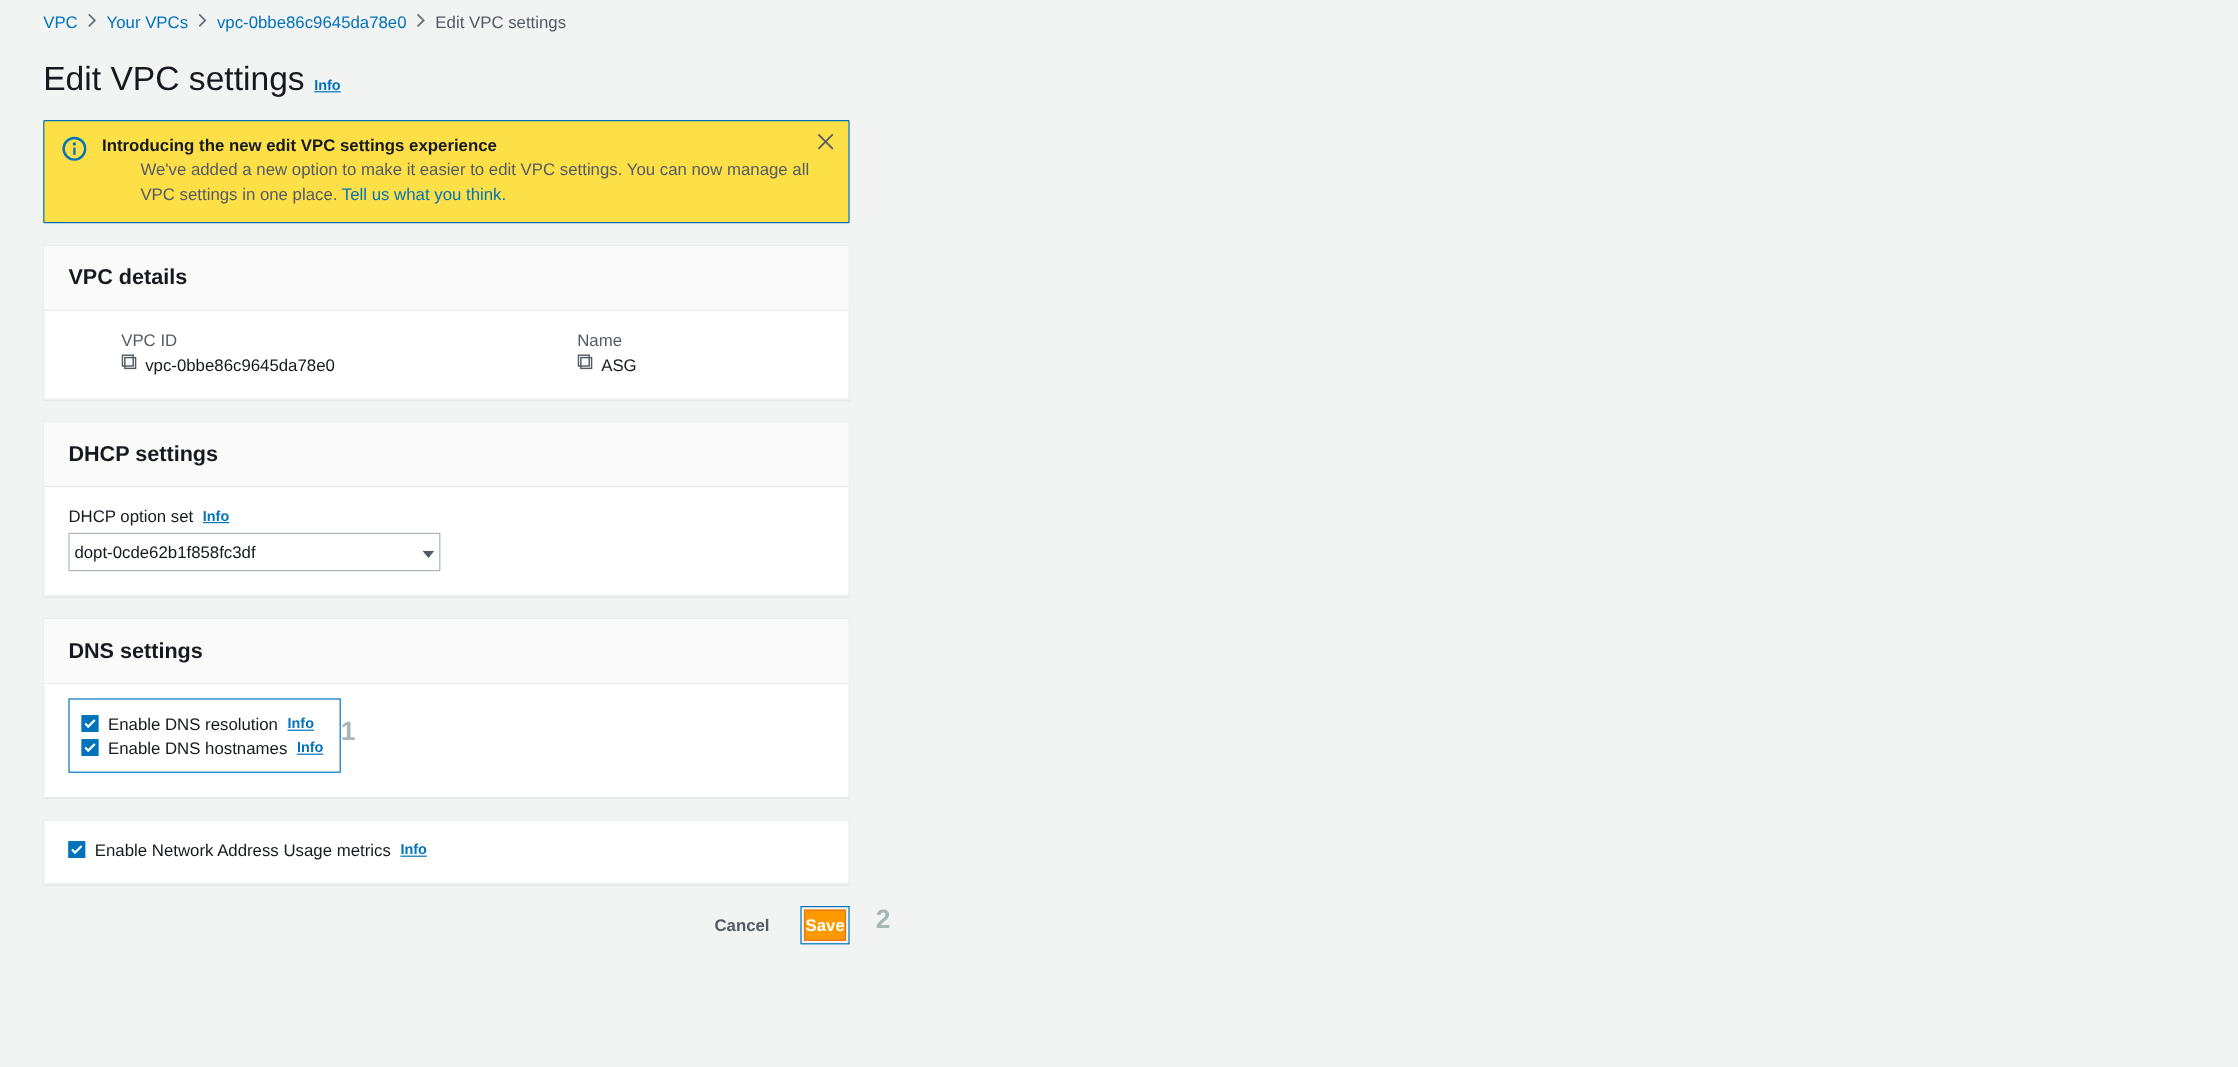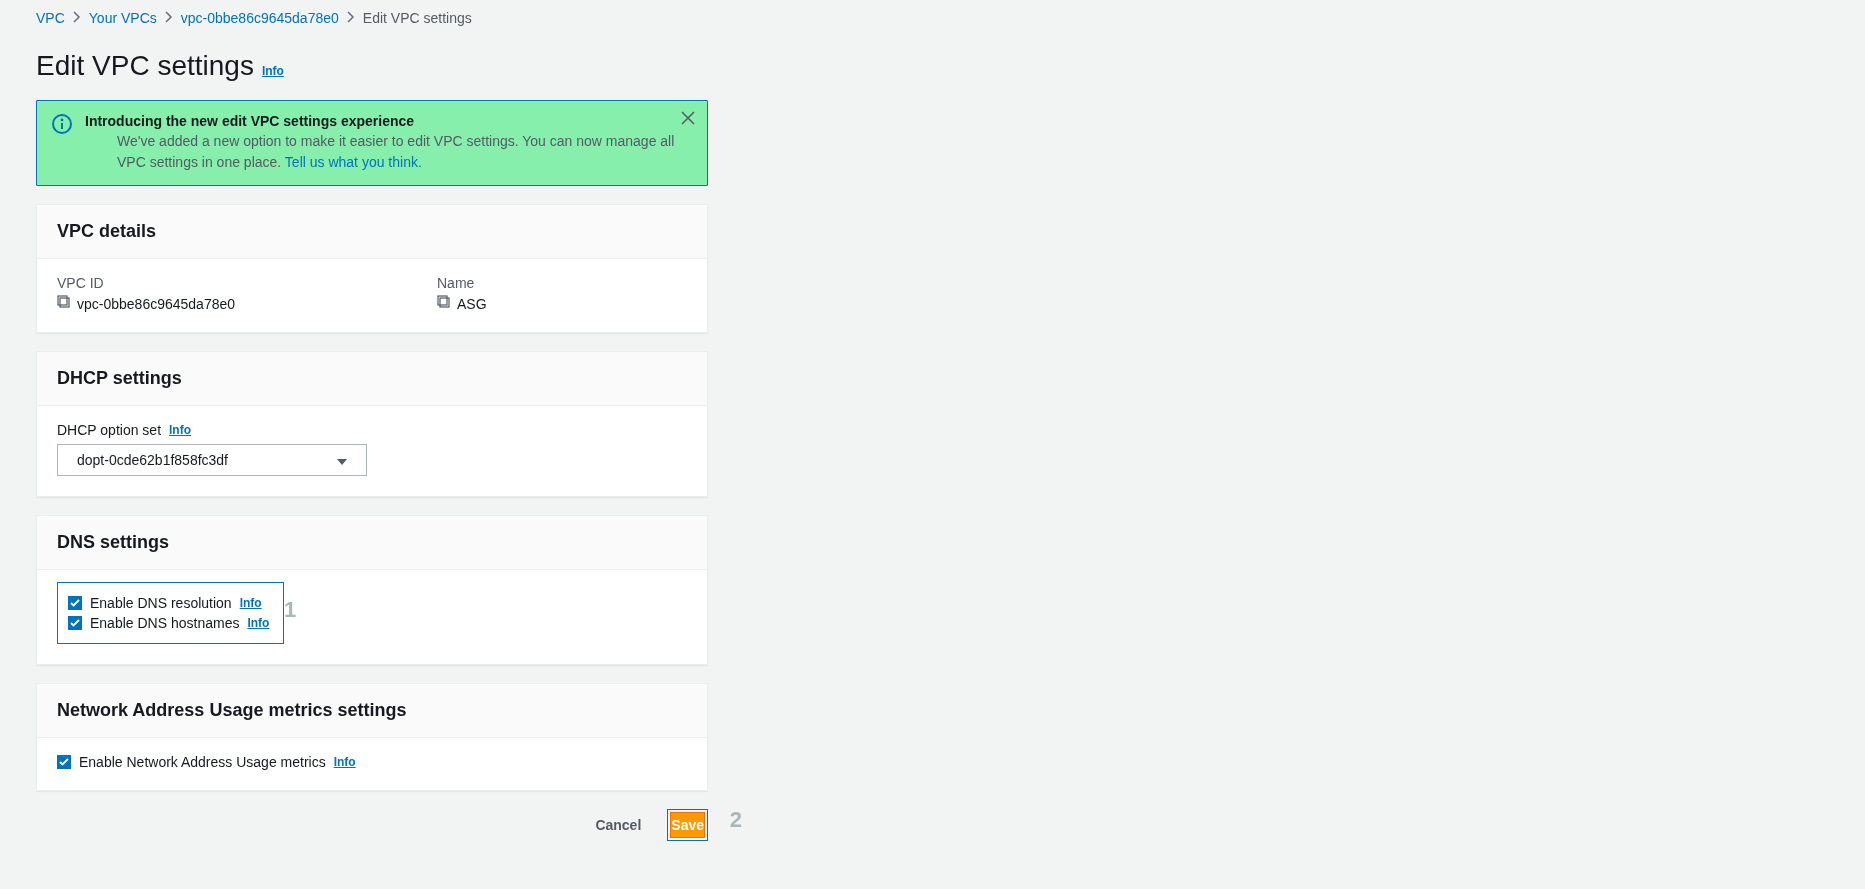--- a/index.html
+++ b/index.html
@@ -31,21 +31,21 @@
   margin-bottom: 18px;
 }
 .page-title { font-size: 28px; font-weight: 400; color: #16191f; }
 .info-link { color: #0073bb; font-size: 12px; font-weight: 700; cursor: pointer; text-decoration: underline; }
 
 
 .banner {
   display: flex;
   align-items: flex-start;
   border: 1px solid #0073bb;
-  background: #86efac;
+  background: #fde047;
   padding: 12px 14px;
   border-radius: 1px;
   margin-bottom: 18px;
   width: 672px;
   position: relative;
 }
 .banner .icon {
   flex: 0 0 auto;
   margin-right: 12px;
   margin-top: 0px;
@@ -72,39 +72,39 @@
 }
 .panel-header {
   padding: 16px 20px;
   border-bottom: 1px solid #eaeded;
   font-size: 18px;
   font-weight: 700;
   background: #fafafa;
 }
 .panel-body { padding: 16px 20px 20px 20px; }
 
-.kv-row { display: flex; gap: 80px; }
+.kv-row { display: flex; gap: 80px; margin-left: 44px; }
 .kv { }
 .kv-label { color: #545b64; font-size: 14px; margin-bottom: 4px; }
 .kv-value { display: flex; align-items: center; gap: 6px; font-size: 14px; }
 
 .copy-icon { color: #545b64; cursor: pointer; }
 
 
 .form-label-row { display: flex; align-items: center; gap: 8px; margin-bottom: 6px; }
 .form-label { font-size: 14px; color: #16191f; }
 .select {
   display: flex;
   align-items: center;
   justify-content: space-between;
   width: 310px;
   height: 32px;
   border: 1px solid #aab7b8;
   background: #fff;
-  padding: 0 19px;
+  padding: 0 4px;
   cursor: pointer;
   font-size: 14px;
 }
 .select .caret { color: #545b64; }
 
 
 .dns-box {
   border: 1px solid #0073bb;
   padding: 12px 14px 12px 10px;
   width: fit-content;
@@ -293,21 +293,20 @@
           <span class="checkbox-label">Enable DNS hostnames</span>
           <span class="info-link">Info</span>
         </div>
       </div>
     </div>
   </div>
   <div class="annot" style="top:82px; left:248px;">1</div>
 </div>
 
 <div class="panel">
-  <div class="panel-header">Network Address Usage metrics settings</div>
   <div class="panel-body">
     <div class="checkbox-row">
       <span class="checkbox">
         <svg viewBox="0 0 10 10">
             <path d="M1 5l2.5 2.5L9 2" fill="none" stroke="#fff" stroke-width="1.8"></path>
           </svg>
       </span>
       <span class="checkbox-label">Enable Network Address Usage metrics</span>
       <span class="info-link">Info</span>
     </div>

